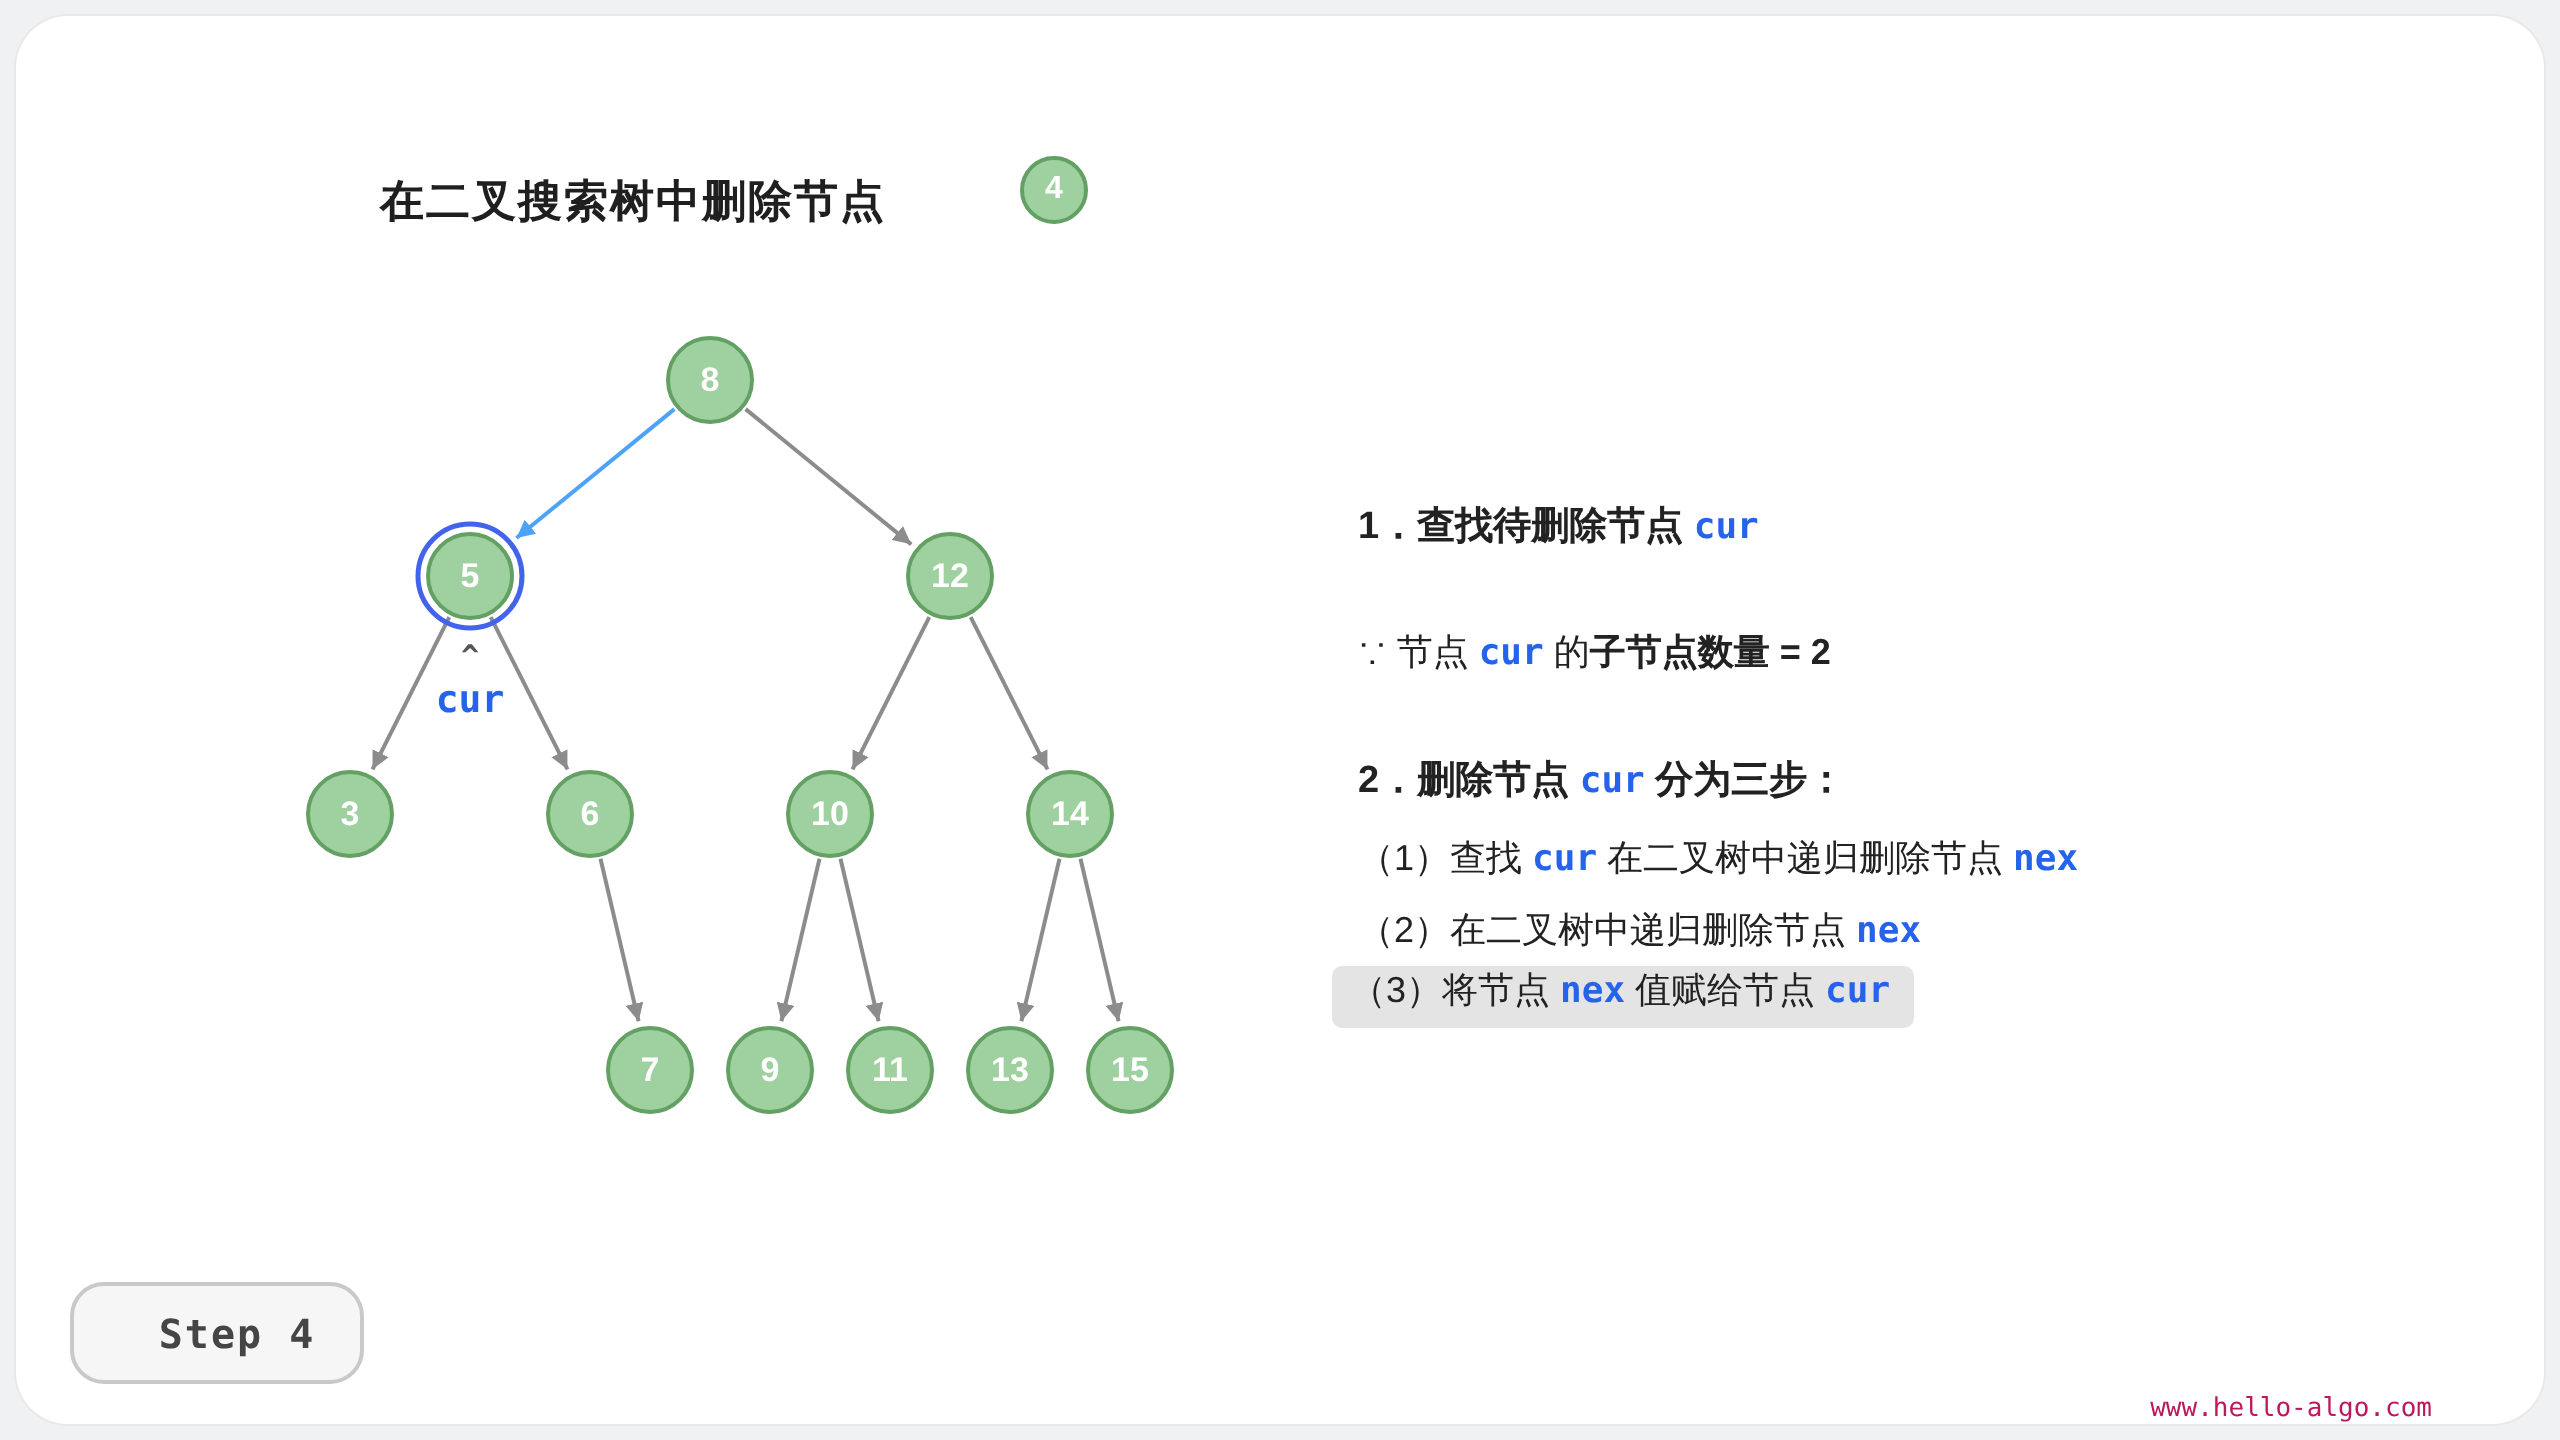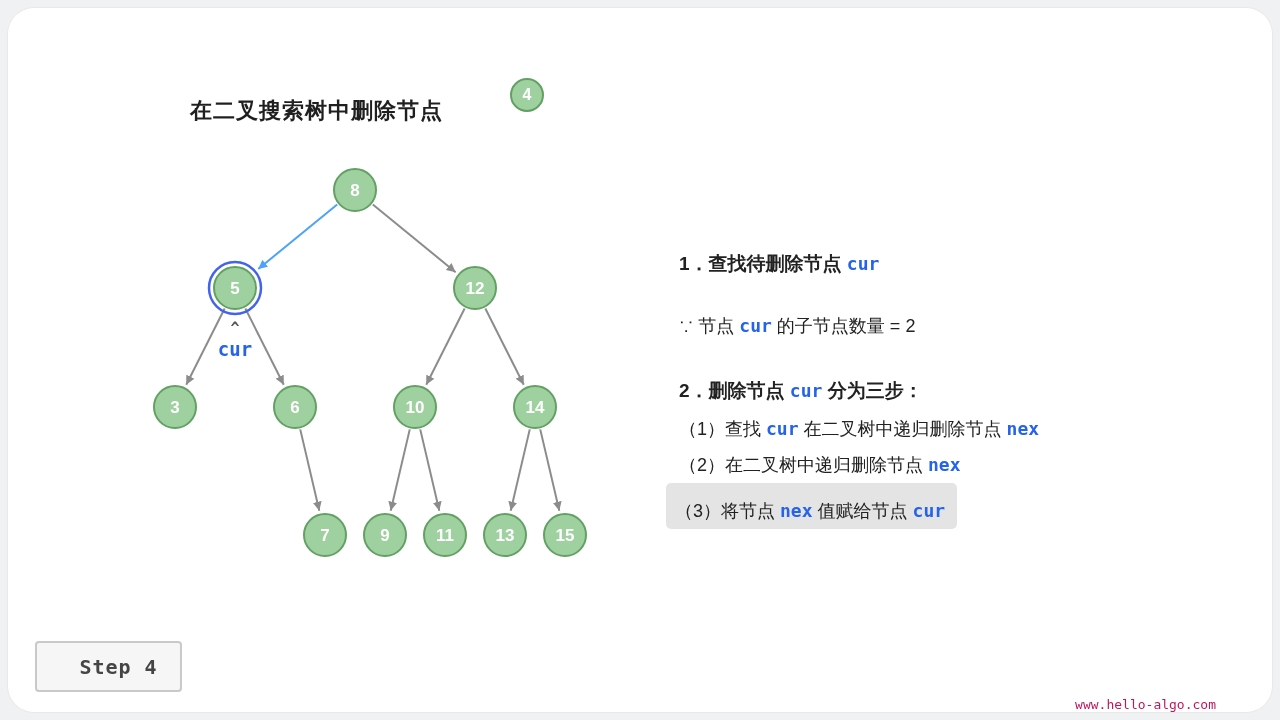--- a/index.html
+++ b/index.html
@@ -14,21 +14,21 @@
     background:#f0f1f2;
     font-family:"Liberation Sans", sans-serif;
     overflow:hidden;
   }
   .stage{ position:relative; width:1280px; height:720px; }
   .card{
     position:absolute; inset:8px; background:#ffffff;
     border-radius:26px; box-shadow:0 0 0 1px #e9e9e9;
   }
   .title{
-    position:absolute; left:190px; top:98px; line-height:26px;
+    position:absolute; left:190px; top:88px; line-height:26px;
     font-size:22px; font-weight:bold; color:#1f1f1f; letter-spacing:1px;
     white-space:nowrap;
   }
   .badge{
     position:absolute; left:510px; top:78px; width:34px; height:34px;
     border-radius:50%; background:var(--node-fill);
     border:2px solid var(--node-stroke);
     color:#fff; font-weight:bold; font-size:16px;
     display:flex; align-items:center; justify-content:center;
   }
@@ -47,28 +47,28 @@
   }
   .note-line{
     position:absolute; left:679px; font-size:18px; color:#222;
     white-space:nowrap; line-height:24px;
   }
   .note-line.bold{ font-weight:bold; font-size:19px; }
   .code{
     font-family:"DejaVu Sans Mono", monospace; font-weight:bold;
     color:var(--code-blue); font-size:18px;
   }
-  .b{ font-weight:normal; }
+  .b{ font-weight:bold; }
   .hl-bar{
     left:666px; background:var(--bar); border-radius:5px;
-    padding:16px 12px 6px 9px;
+    padding:0 12px 6px 9px;
   }
   .step-box{
     position:absolute; left:35px; top:641px; width:147px; height:51px;
-    background:#f6f6f6; border:2px solid #c9c9c9; border-radius:4px;
+    background:#f6f6f6; border:2px solid #c9c9c9; border-radius:17px;
     display:flex; align-items:center; justify-content:center;
     font-family:"DejaVu Sans Mono", monospace; font-size:20px;
     font-weight:bold; color:#454545; letter-spacing:1px;padding-left:20px;
   }
   .watermark{
     position:absolute; right:64px; bottom:8px;
     font-family:"DejaVu Sans Mono", monospace; font-size:13px; color:#be185d;
   }
 </style>
 </head>

